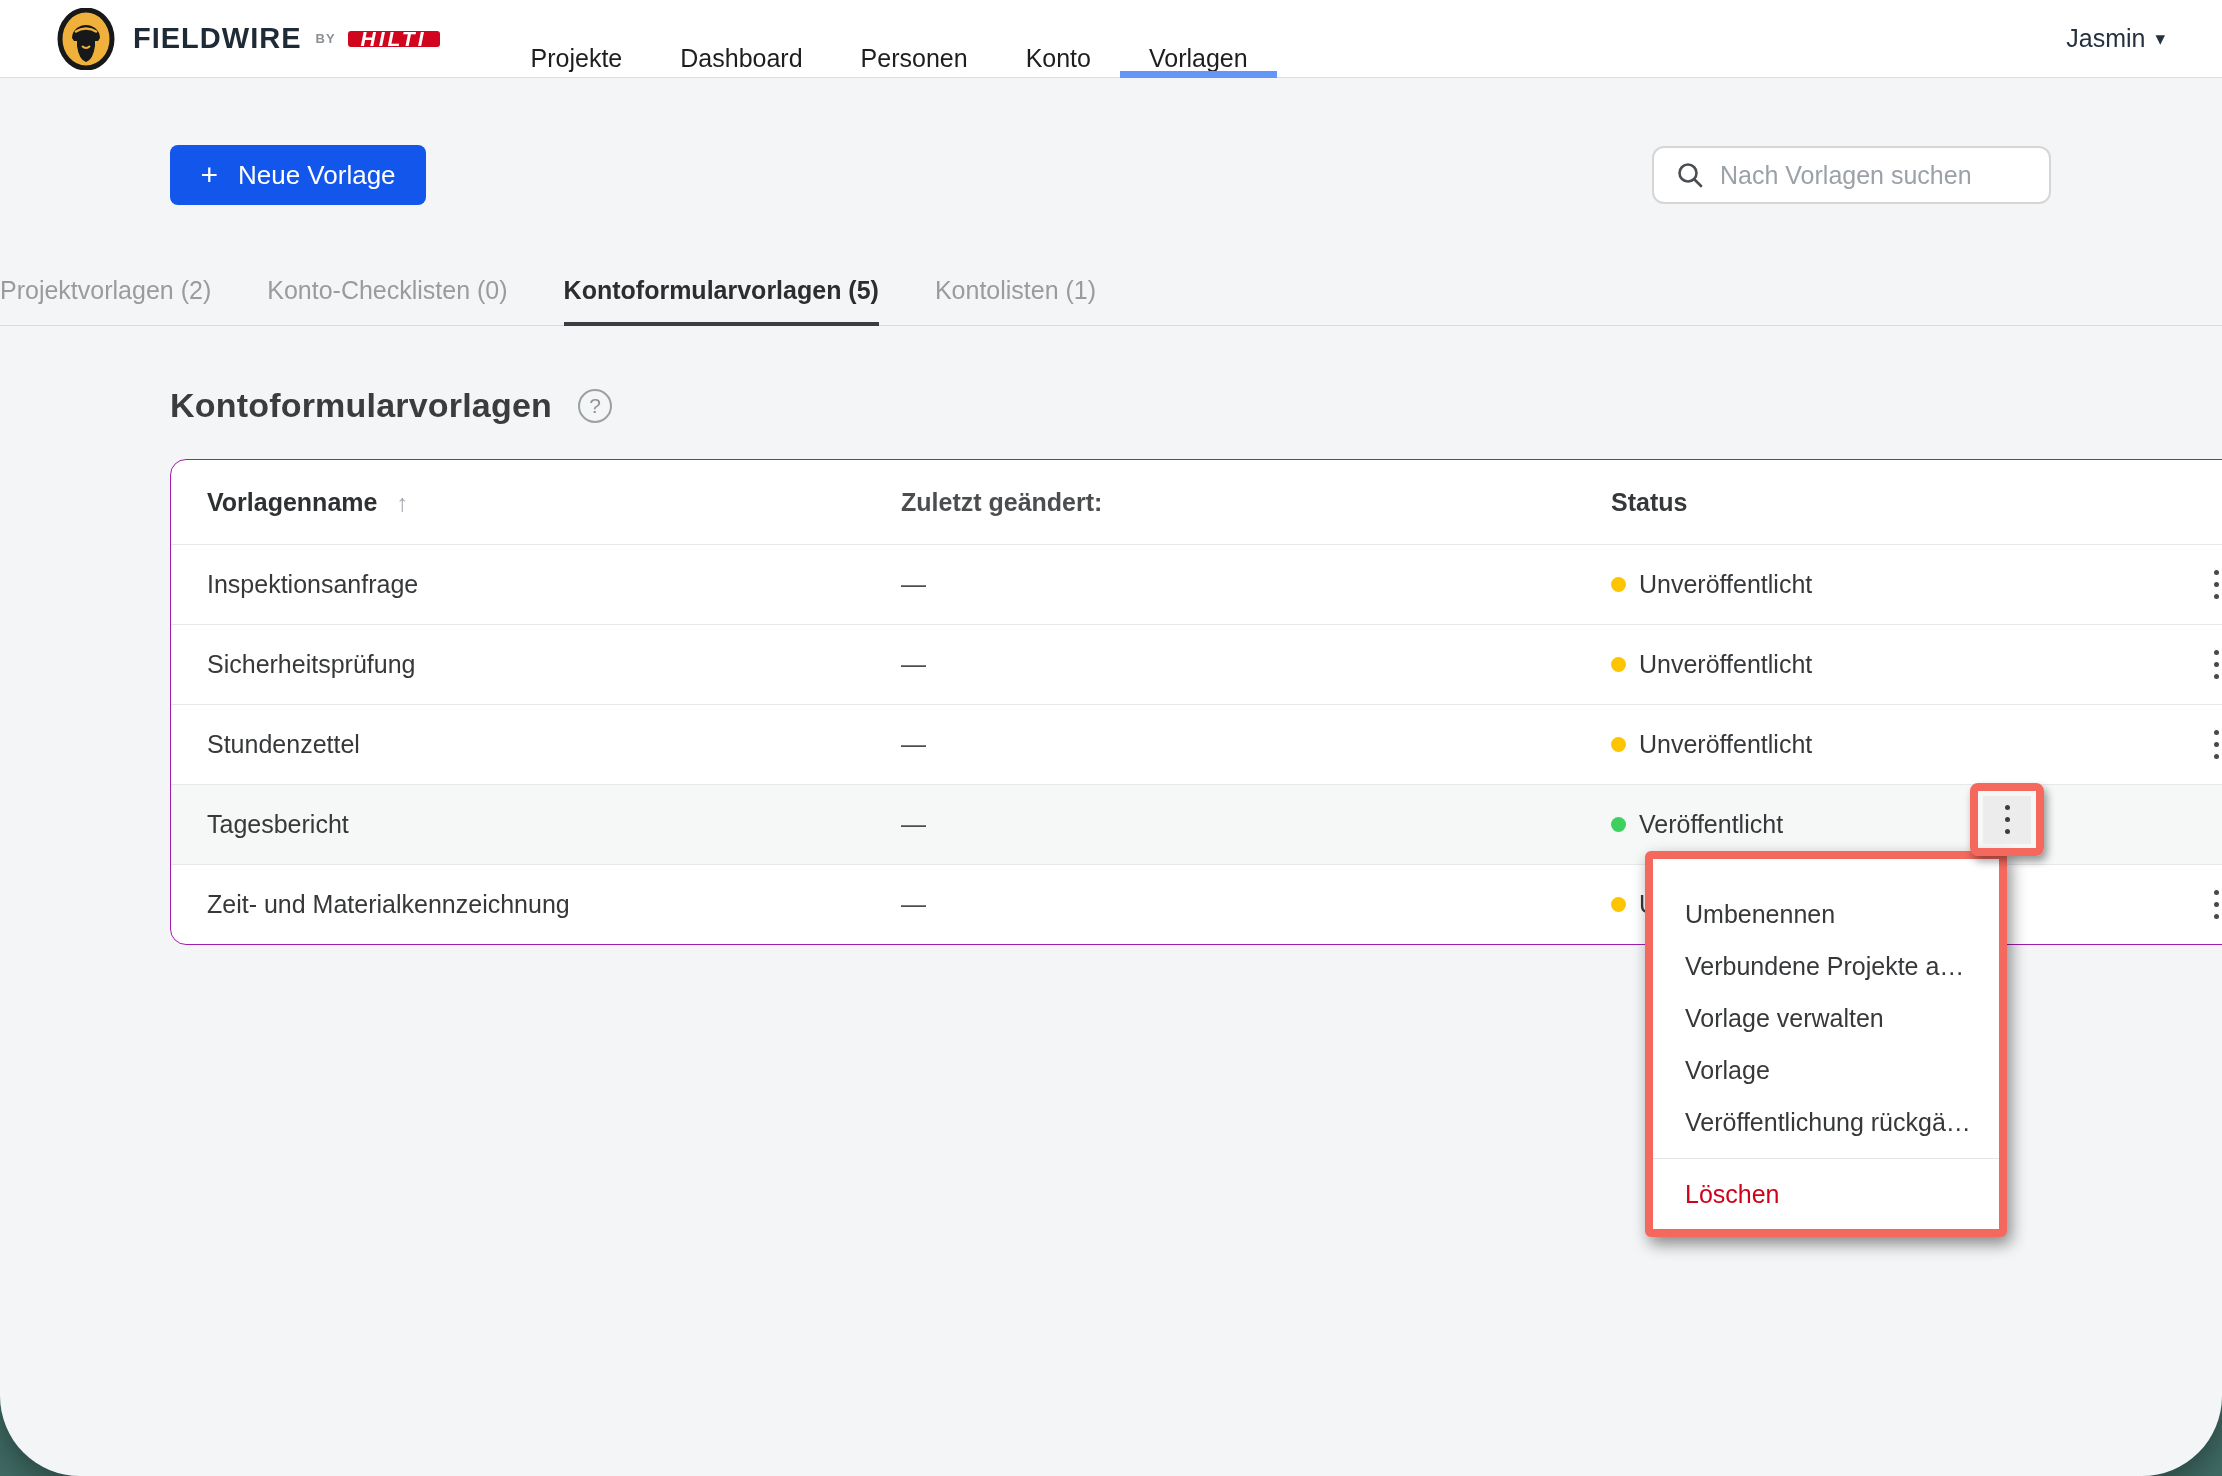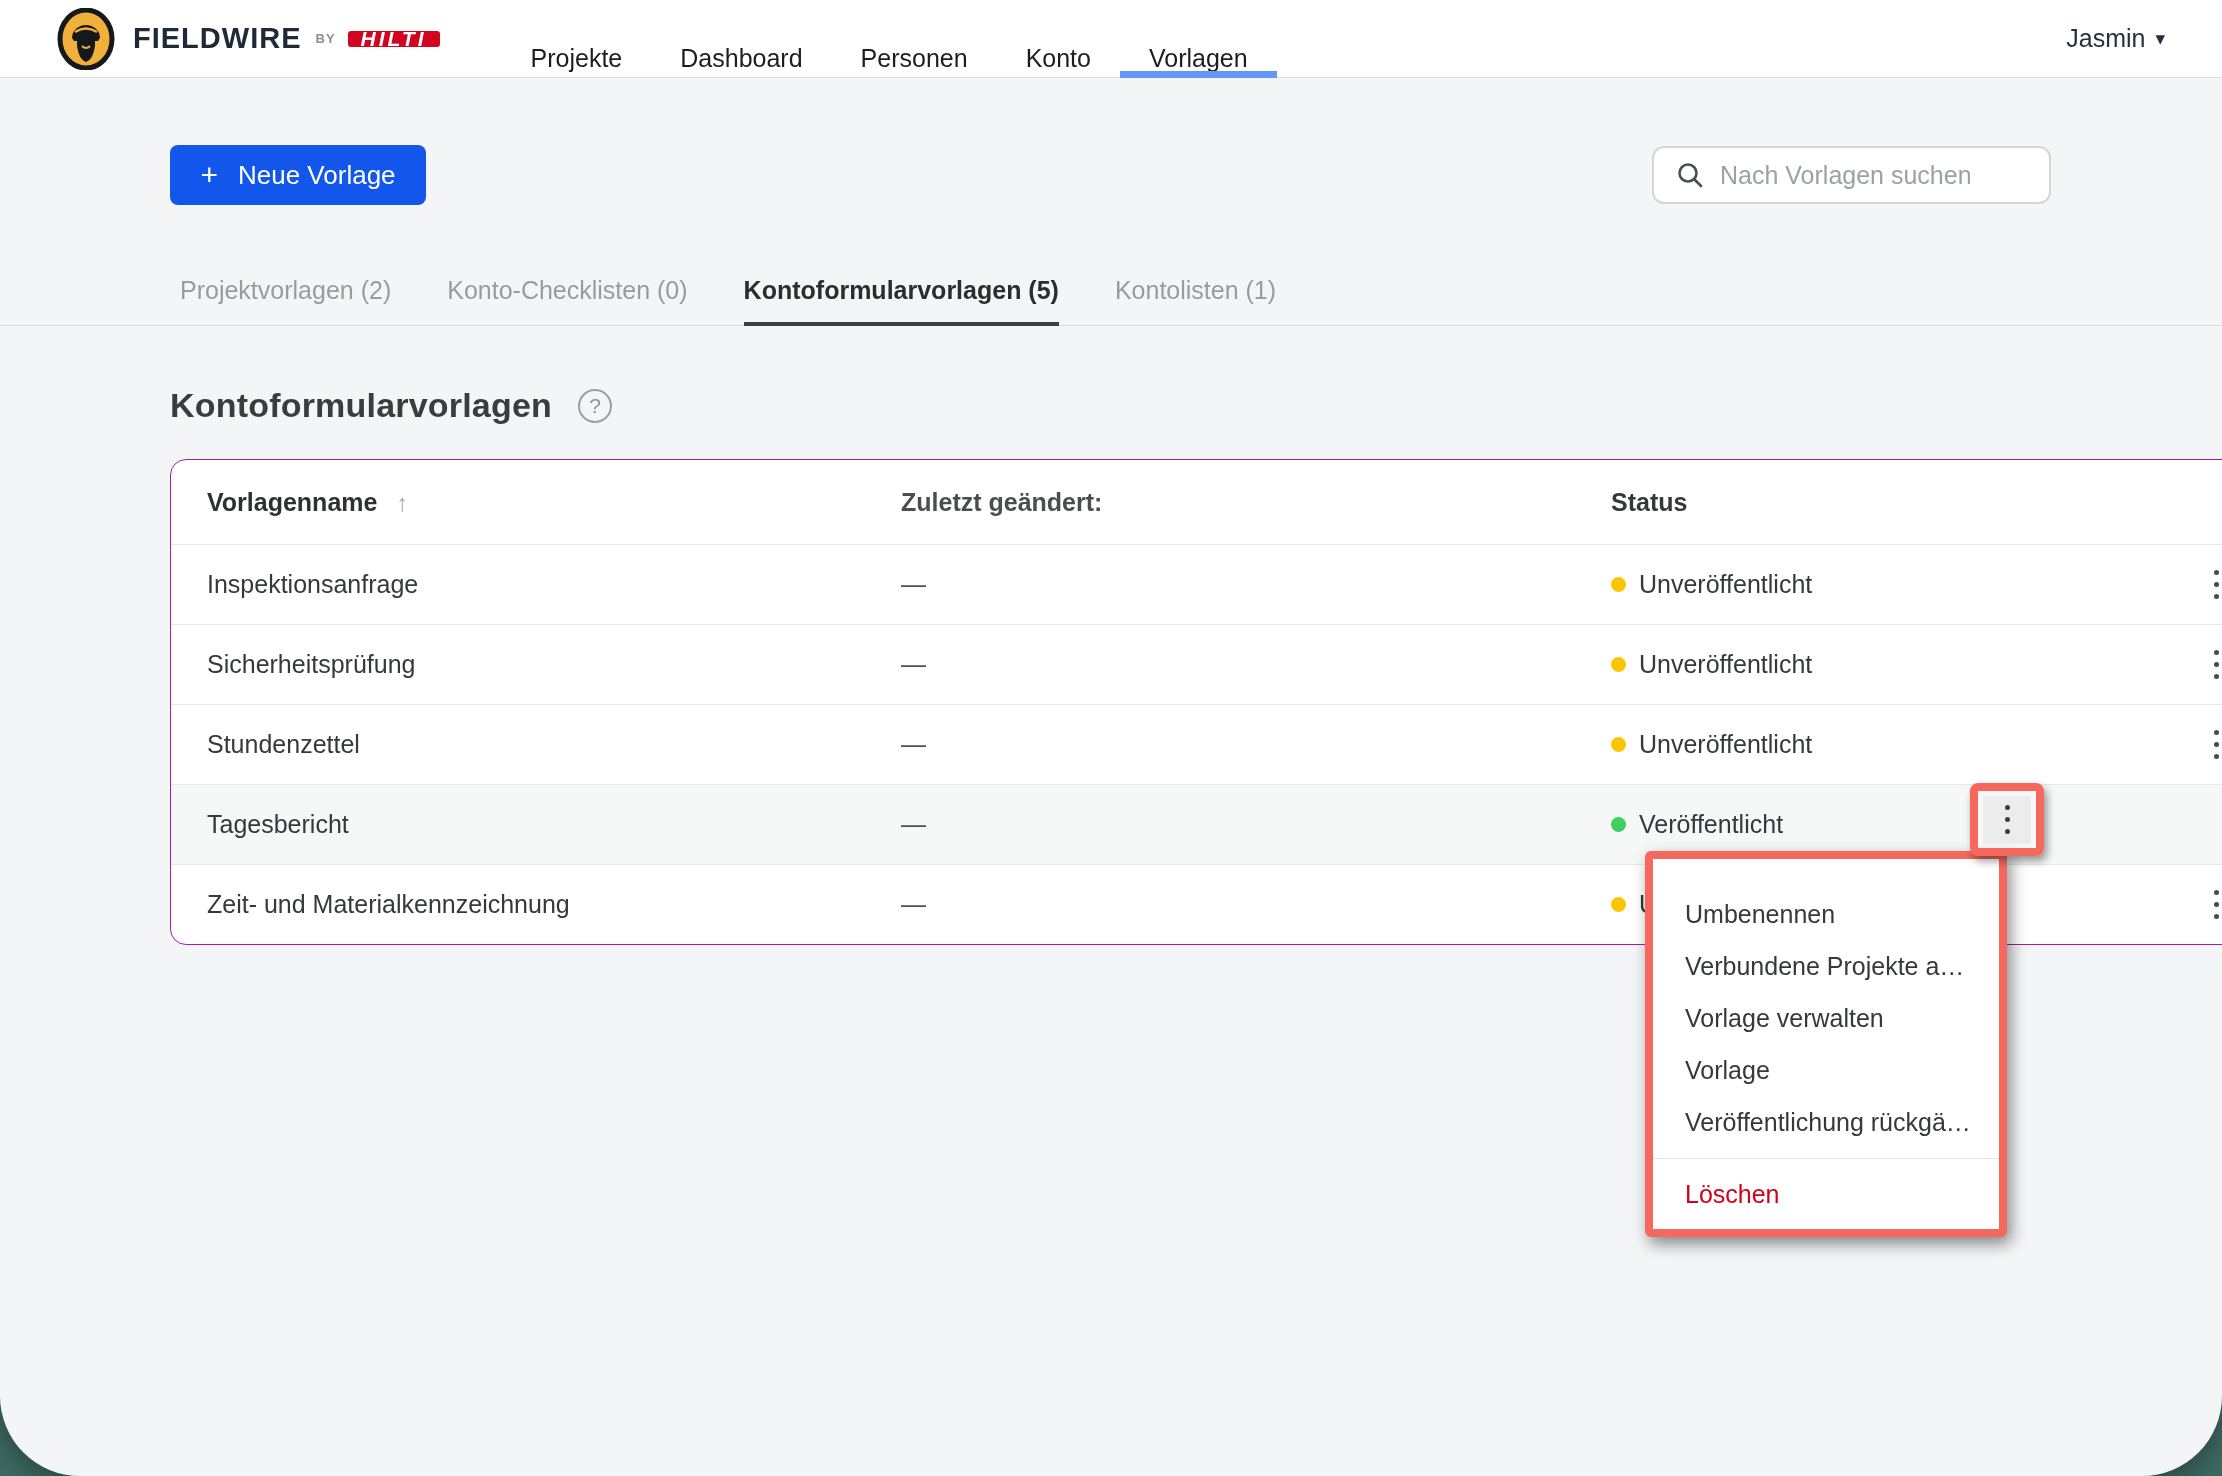--- a/index.html
+++ b/index.html
@@ -68,21 +68,20 @@
     border:none; outline:none; background:transparent;
     font-size:25px; color:#3a3c3e; margin-left:16px; width:320px;
     font-family:inherit;
   }
   .search-input::placeholder { color:#9ba1a7; }
 
   
   .tabs {
     position:absolute; left:0; top:262px; width:100%; height:64px;
     border-bottom:1px solid #d8dadb; display:flex; align-items:flex-end;
-    padding-left:180px;
   }
   .tab {
     position:relative; font-size:25px; color:#9b9b9b; cursor:pointer;
     padding:0 0 20px 0; margin-right:56px; white-space:nowrap;
   }
   .tab.active { color:#2b2d2f; font-weight:700; }
   .tab.active::after {
     content:""; position:absolute; left:0; right:0; bottom:-1px; height:4px; background:#3a3e42;
   }
 

